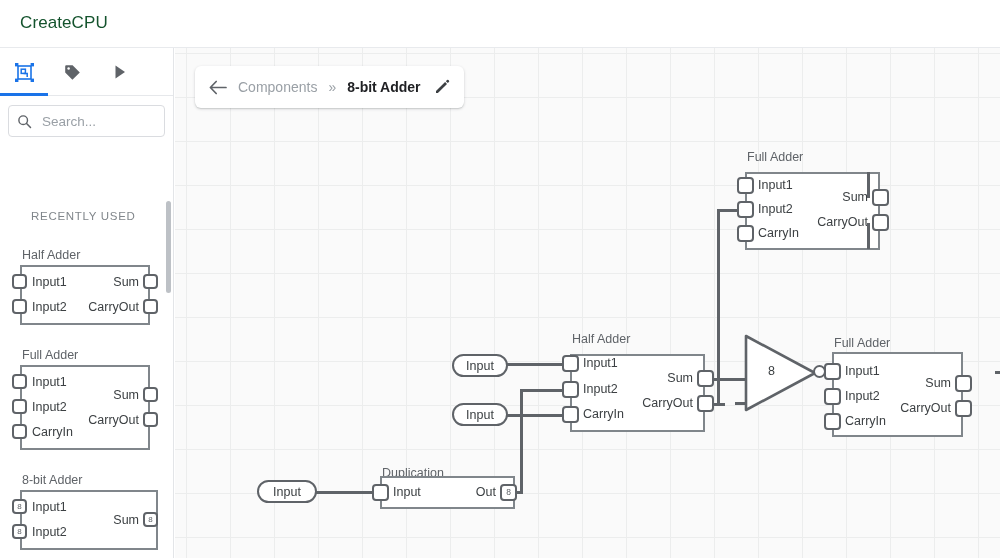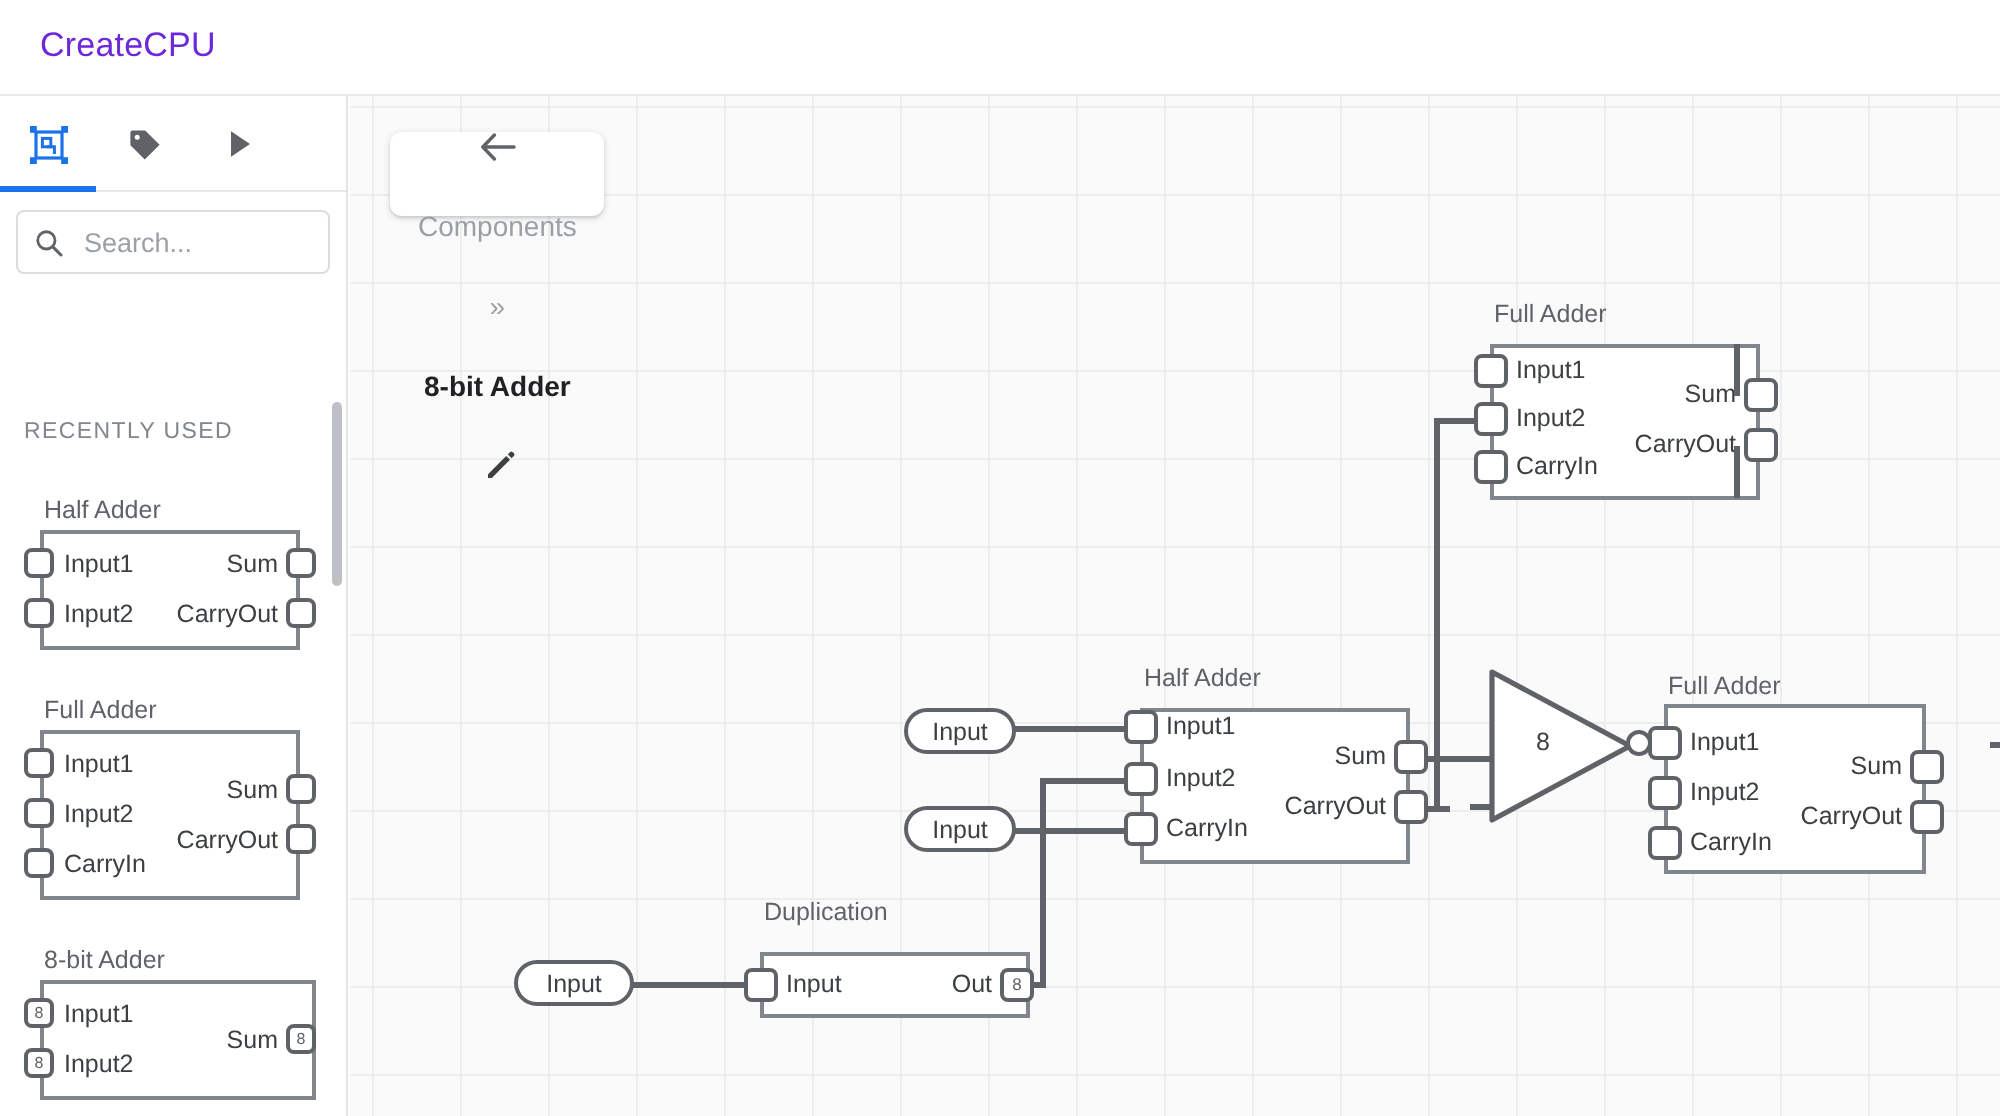--- a/index.html
+++ b/index.html
@@ -12,21 +12,21 @@
   }
   #app { position:relative; width:1000px; height:558px; }
 
   
   .titlebar {
     position:absolute; left:0; top:0; width:1000px; height:48px;
     background:#ffffff; border-bottom:1px solid #e8eaed;
   }
   .app-title {
     position:absolute; left:20px; top:13px;
-    font-size:17px; color:#6d28d9; letter-spacing:.1px;
+    font-size:17px; color:#14532d; letter-spacing:.1px;
   }
 
   
   .sidebar {
     position:absolute; left:0; top:48px; width:174px; height:510px;
     background:#ffffff; border-right:1px solid #e3e5e8; overflow:hidden;
   }
   .tabbar {
     position:absolute; left:0; top:0; width:174px; height:48px;
     border-bottom:1px solid #e6e8eb; display:flex;
@@ -49,21 +49,21 @@
   .search-input {
     border:none; outline:none; font-size:13.5px; color:#4d7c0f;
     width:112px; background:transparent; font-family:"Liberation Sans", sans-serif;
   }
   .search-input::placeholder { color:#9aa0a6; }
 
   .section-head {
     position:absolute; left:12px; font-size:11.5px; letter-spacing:.7px;
     color:#80868b; text-transform:uppercase;
   }
-  #sec-recent { top:162px; }
+  #sec-recent { top:162px;margin-left:19px; }
 
   .palette-item { position:absolute; left:0; }
   .pi-name { position:absolute; font-size:12.5px; color:#5f6368; white-space:nowrap; }
   .pi-box {
     position:absolute; border:2px solid #80868b; background:#ffffff;
   }
   .port {
     position:absolute; width:15px; height:15px; border:2px solid #5f6368;
     border-radius:4px; background:#ffffff;
     display:flex; align-items:center; justify-content:center;
@@ -84,21 +84,21 @@
     background-image:
       linear-gradient(to right,#eceded 1px, transparent 1px),
       linear-gradient(to bottom,#eceded 1px, transparent 1px);
     background-size:44px 44px;
     background-position:11px 5px;
   }
   .breadcrumb {
     position:absolute; left:20px; top:18px; height:42px;
     background:#ffffff; border-radius:6px;
     box-shadow:0 1px 3px rgba(60,64,67,.22), 0 1px 1px rgba(60,64,67,.10);
-    display:flex; align-items:center; padding:0 14px; gap:24px;flex-direction:column;
+    display:flex; align-items:center; padding:0 14px; gap:11px;
   }
   .bc-back { cursor:pointer; display:flex; }
   .bc-root { font-size:14px; color:#9aa0a6; cursor:pointer; }
   .bc-sep  { font-size:14px; color:#9aa0a6; }
   .bc-cur  { font-size:14px; color:#202124; font-weight:bold; }
   .bc-edit { cursor:pointer; display:flex; margin-left:2px; }
 
   
   .node { position:absolute; }
   .node-title {
@@ -310,21 +310,21 @@
       <div class="cport-lbl" style="left:670px; top:341px;">Input2</div>
       <div class="cport" style="left:649px; top:365px;"></div>
       <div class="cport-lbl" style="left:670px; top:366px;">CarryIn</div>
       <div class="cport" style="left:780px; top:327px;"></div>
       <div class="cport-lbl r" style="left:695px; top:328px; width:81px;">Sum</div>
       <div class="cport" style="left:780px; top:352px;"></div>
       <div class="cport-lbl r" style="left:695px; top:353px; width:81px;">CarryOut</div>
     </div>
 
     <div class="node">
-      <div class="node-title" style="left:207px; top:401px;">Duplication</div>
+      <div class="node-title" style="left:207px; top:418px;">Duplication</div>
       <div class="node-box" style="left:205px; top:428px; width:135px; height:33px;"></div>
       <div class="cport" style="left:197px; top:436px;"></div>
       <div class="cport-lbl" style="left:218px; top:437px;">Input</div>
       <div class="cport" style="left:325px; top:436px;">8</div>
       <div class="cport-lbl r" style="left:245px; top:437px; width:76px;">Out</div>
     </div>
 
     <div class="pill" style="left:277px; top:306px; width:56px;">Input</div>
     <div class="pill" style="left:277px; top:355px; width:56px;">Input</div>
     <div class="pill" style="left:82px; top:432px; width:60px;">Input</div>

